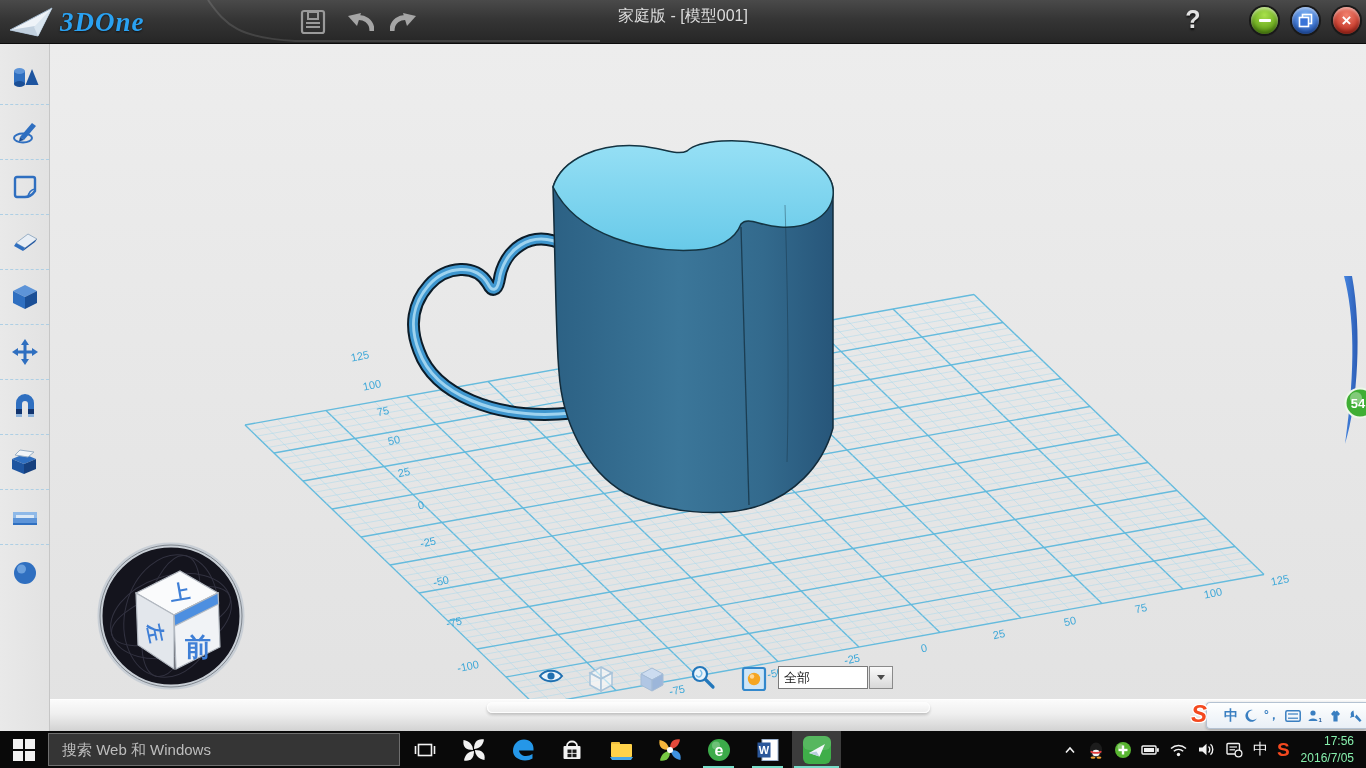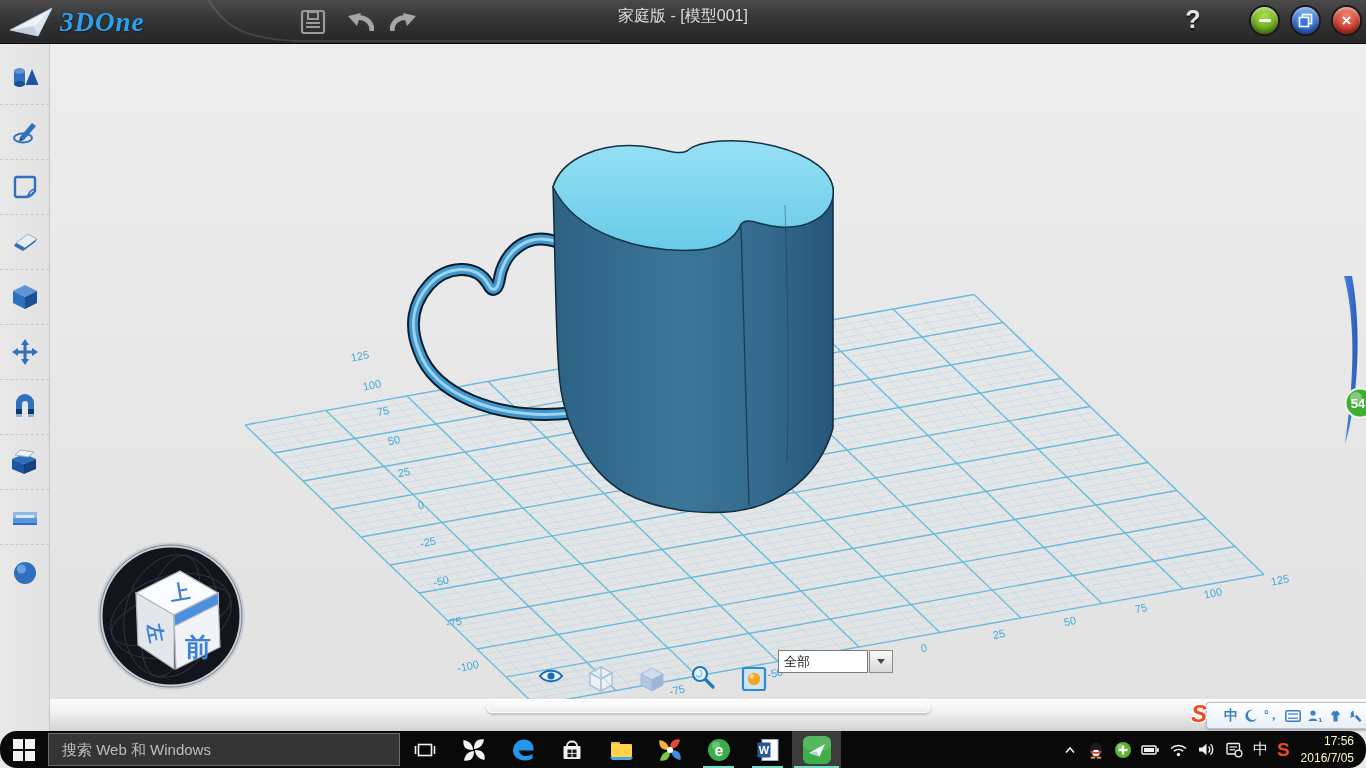--- a/index.html
+++ b/index.html
@@ -49,21 +49,21 @@
     letter-spacing:2px; z-index:6; pointer-events:none; white-space:nowrap; }
   .view-cube { position:absolute; left:96px; top:541px; z-index:7; cursor:pointer; }
 
   
   .db-icon { position:absolute; z-index:8; cursor:pointer; }
   .db-eye { left:537px; top:665px; }
   .db-wire { left:586px; top:664px; }
   .db-solid { left:638px; top:666px; }
   .db-zoom { left:690px; top:665px; }
   .db-filter { left:741px; top:666px; }
-  .combo { position:absolute; left:778px; top:650px; z-index:8; display:flex; }
+  .combo { position:absolute; left:778px; top:666px; z-index:8; display:flex; }
   .combo-field { width:90px; height:23px; background:#fff; border:1px solid #7a7a7a;
     font-size:13px; color:#1a1a1a; display:flex; align-items:center; padding-left:5px; cursor:pointer; }
   .combo-btn { width:24px; height:23px; margin-left:1px; border:1px solid #8a8a8a;
     background:linear-gradient(180deg,#fafafa,#d8d8d8); display:flex; align-items:center; justify-content:center; cursor:pointer; }
   .combo-arrow { width:0; height:0; border-left:4px solid transparent; border-right:4px solid transparent;
     border-top:5px solid #4a4a4a; }
 
   .bottom-strip { position:absolute; left:50px; right:0; top:699px; height:32px;
     background:linear-gradient(180deg,#fbfbfb 0%,#efefef 45%,#d2d2d2 100%);
     border-top:1px solid #ffffff; z-index:5; }
@@ -78,40 +78,40 @@
     background:linear-gradient(180deg,#feffff,#e9eff6); border:1px solid #b4c2d2; border-right:none;
     border-radius:4px 0 0 4px; box-shadow:0 1px 3px rgba(0,0,0,.25);
     display:flex; align-items:center; gap:6px; padding-left:17px; }
   .ime-logo { position:absolute; left:-16px; top:-3px; font-size:24px; font-weight:900; font-style:italic;
     color:#f4491f; text-shadow:-1px -1px 0 #fff,1px -1px 0 #fff,-1px 1px 0 #fff,1px 1px 0 #fff; cursor:pointer; }
   .ime-item { color:#3a7fc1; font-size:14px; font-weight:bold; cursor:pointer; display:flex; align-items:center; }
   .ime-punct { font-size:12px; letter-spacing:-1px; }
 
   
   .taskbar { position:absolute; left:0; bottom:0; width:1366px; height:37px; background:#090909;
-    display:flex; align-items:stretch; z-index:50;border-radius:17px; }
+    display:flex; align-items:stretch; z-index:50; }
   .start-button { width:48px; display:flex; align-items:center; justify-content:center; cursor:pointer; }
   .search-box { width:352px; margin:2px 0; background:#353535; border:1px solid #6e6e6e;
     display:flex; align-items:center; }
   .search-box input { width:100%; background:transparent; border:none; outline:none;
     font-size:15px; color:#cfcfcf; padding-left:13px; font-family:inherit; }
   .search-box input::placeholder { color:#bdbdbd; opacity:1; }
   .task-buttons { display:flex; }
   .task-btn { width:49px; display:flex; align-items:center; justify-content:center;
     position:relative; cursor:pointer; }
   .task-btn.running::after { content:""; position:absolute; left:9px; right:9px; bottom:0;
     height:2px; background:#76dcc8; }
   .task-btn.active { background:#3c3c3c; }
   .task-btn.active::after { content:""; position:absolute; left:2px; right:2px; bottom:0;
     height:2px; background:#76dcc8; }
   .tray { margin-left:auto; display:flex; align-items:center; gap:9px; padding-right:6px; }
   .tray-item { display:flex; align-items:center; justify-content:center; cursor:pointer; }
   .tray-text { color:#f2f2f2; font-size:15px; }
   .sogou-tray { color:#f4491f; font-size:19px; font-weight:900; }
-  .clock { color:#fef9c3; font-size:12px; text-align:right; line-height:1.35; padding:0 6px 0 2px; cursor:pointer; }
+  .clock { color:#86efac; font-size:12px; text-align:right; line-height:1.35; padding:0 6px 0 2px; cursor:pointer; }
 </style>
 </head>
 <body>
 
 <div class="screen">
 
   <div class="viewport"></div>
 
   <svg class="scene-svg" width="1366" height="768">
     <defs>

